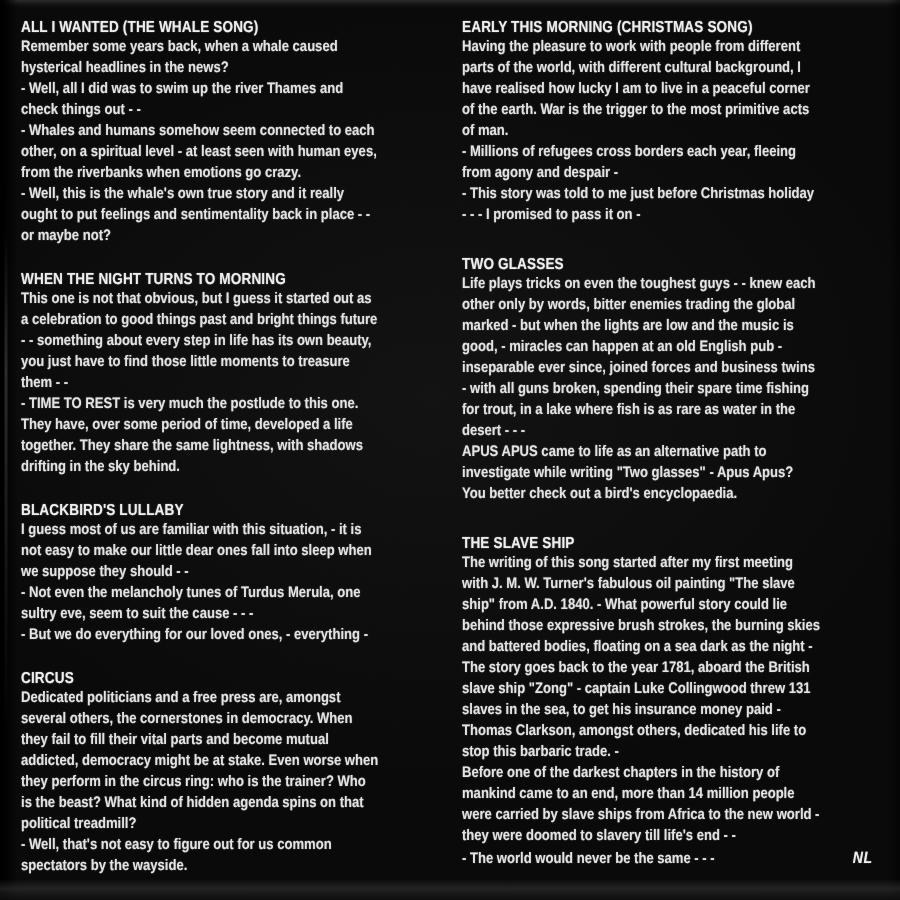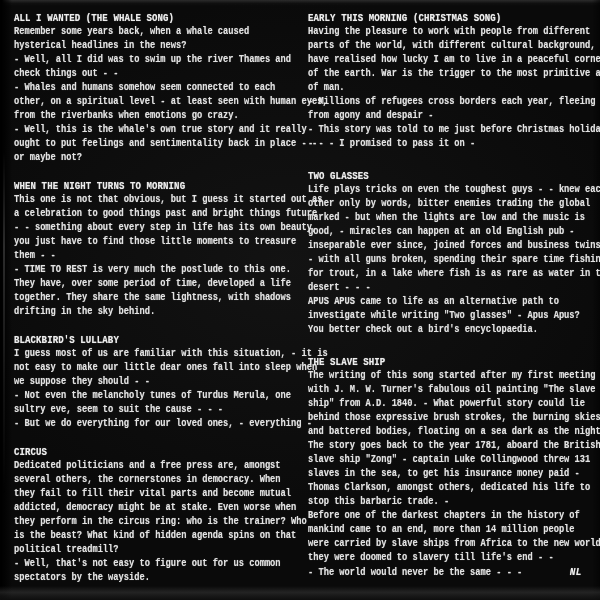--- a/index.html
+++ b/index.html
@@ -7,21 +7,21 @@
   body { width: 600px; height: 600px; overflow: hidden; }
 
   .page {
     position: relative;
     width: 600px;
     height: 600px;
     background:
       radial-gradient(ellipse 440px 340px at 48% 44%, rgba(26,26,26,.55), rgba(10,10,10,0) 78%),
       #0a0a0a;
     color: #e3e3e3;
-    font-family: Liberation Mono, monospace;
+    font-family: Liberation Sans, sans-serif;
     font-weight: 700;
   }
 
   
   .edge-top {
     position: absolute; top: 0; left: 0; width: 100%; height: 6px;
     background: linear-gradient(180deg, rgba(95,95,95,.40), rgba(45,45,45,.16) 55%, rgba(0,0,0,0));
   }
   .edge-left {
     position: absolute; top: 0; left: 0; width: 12px; height: 100%;

